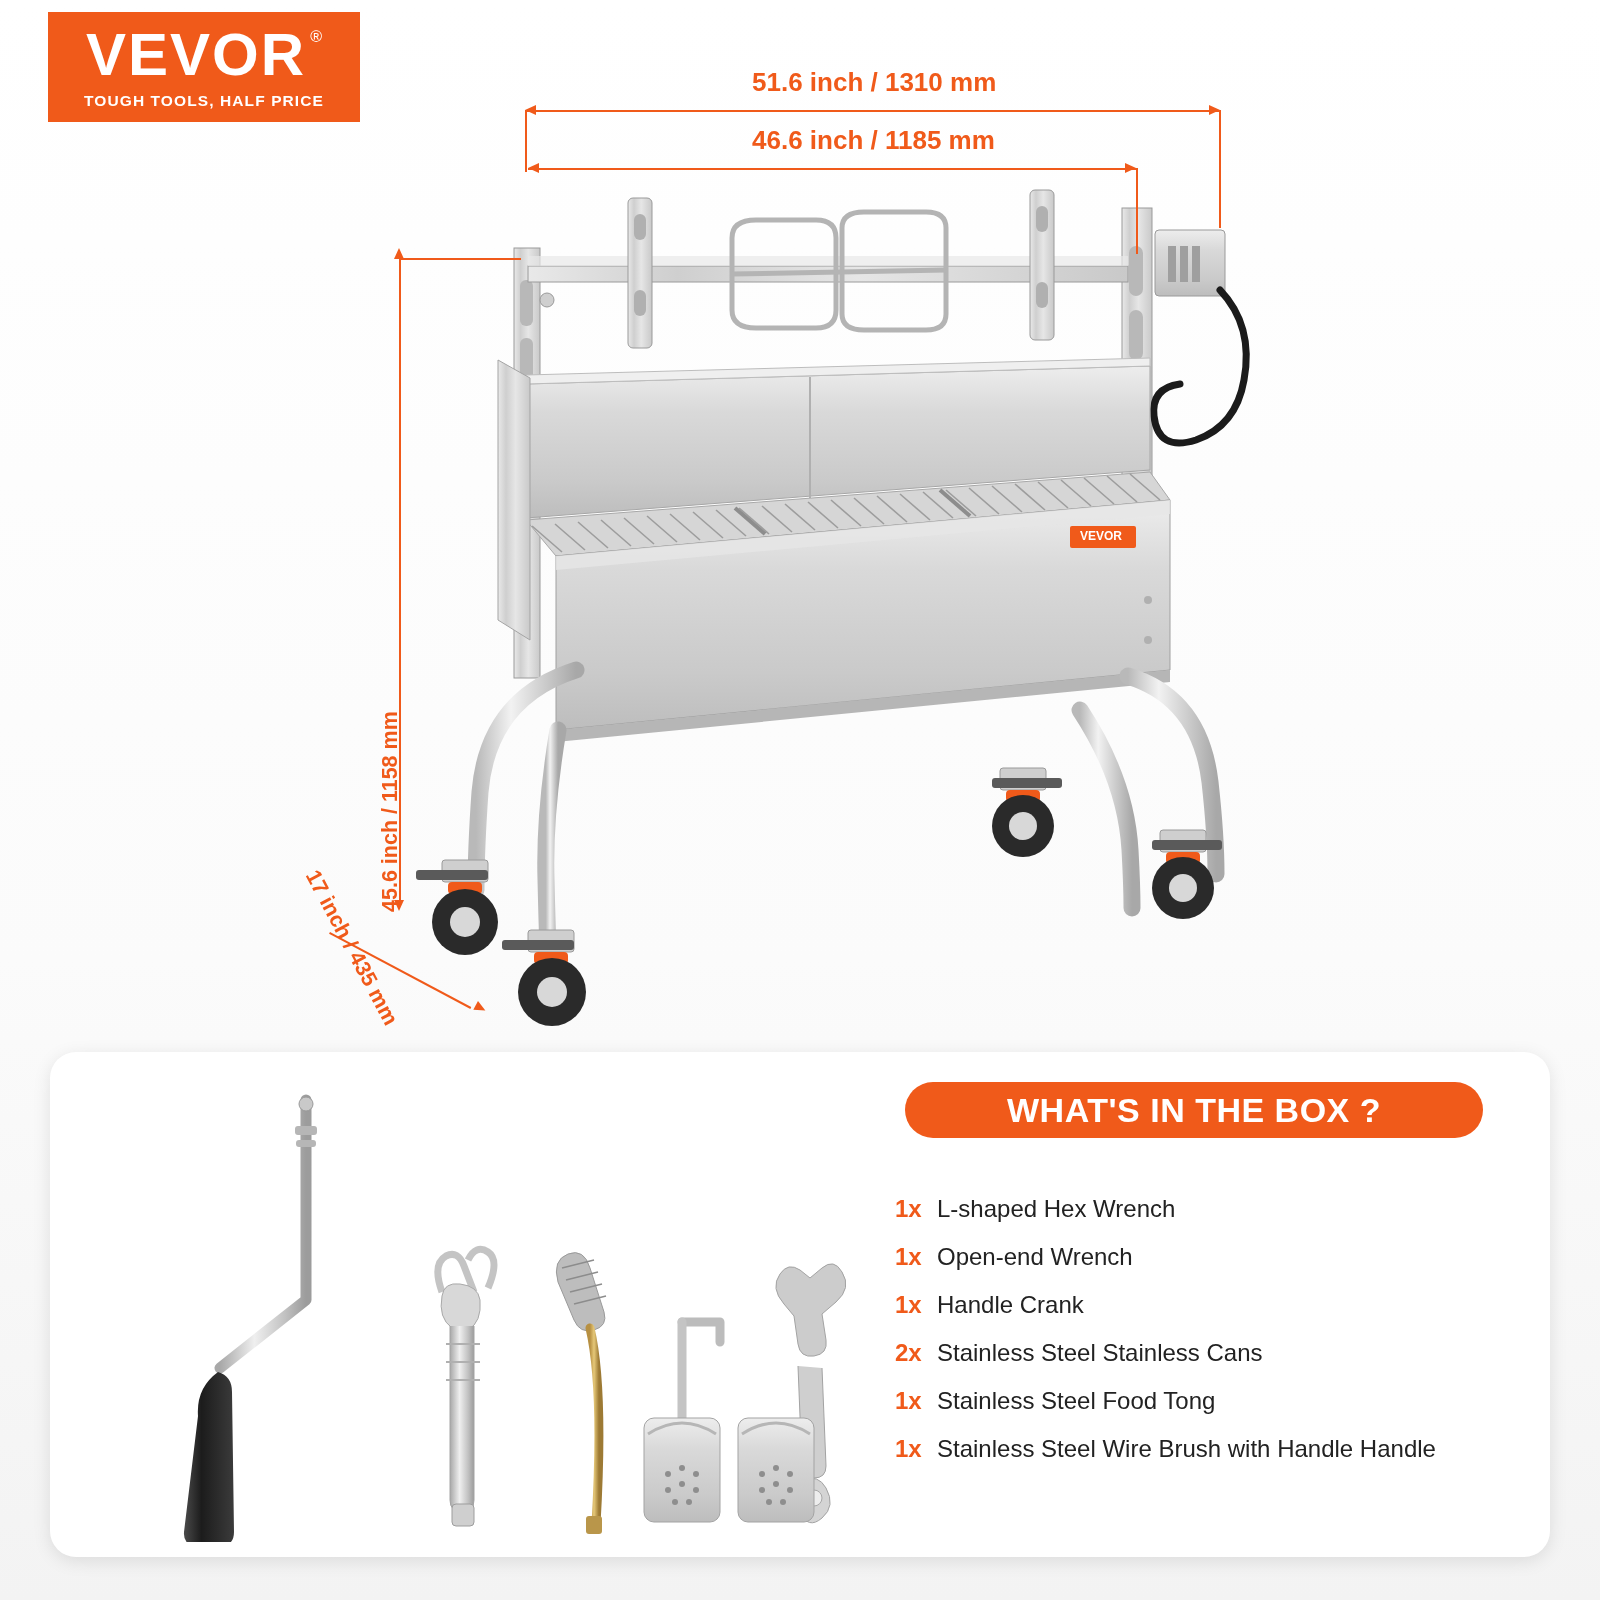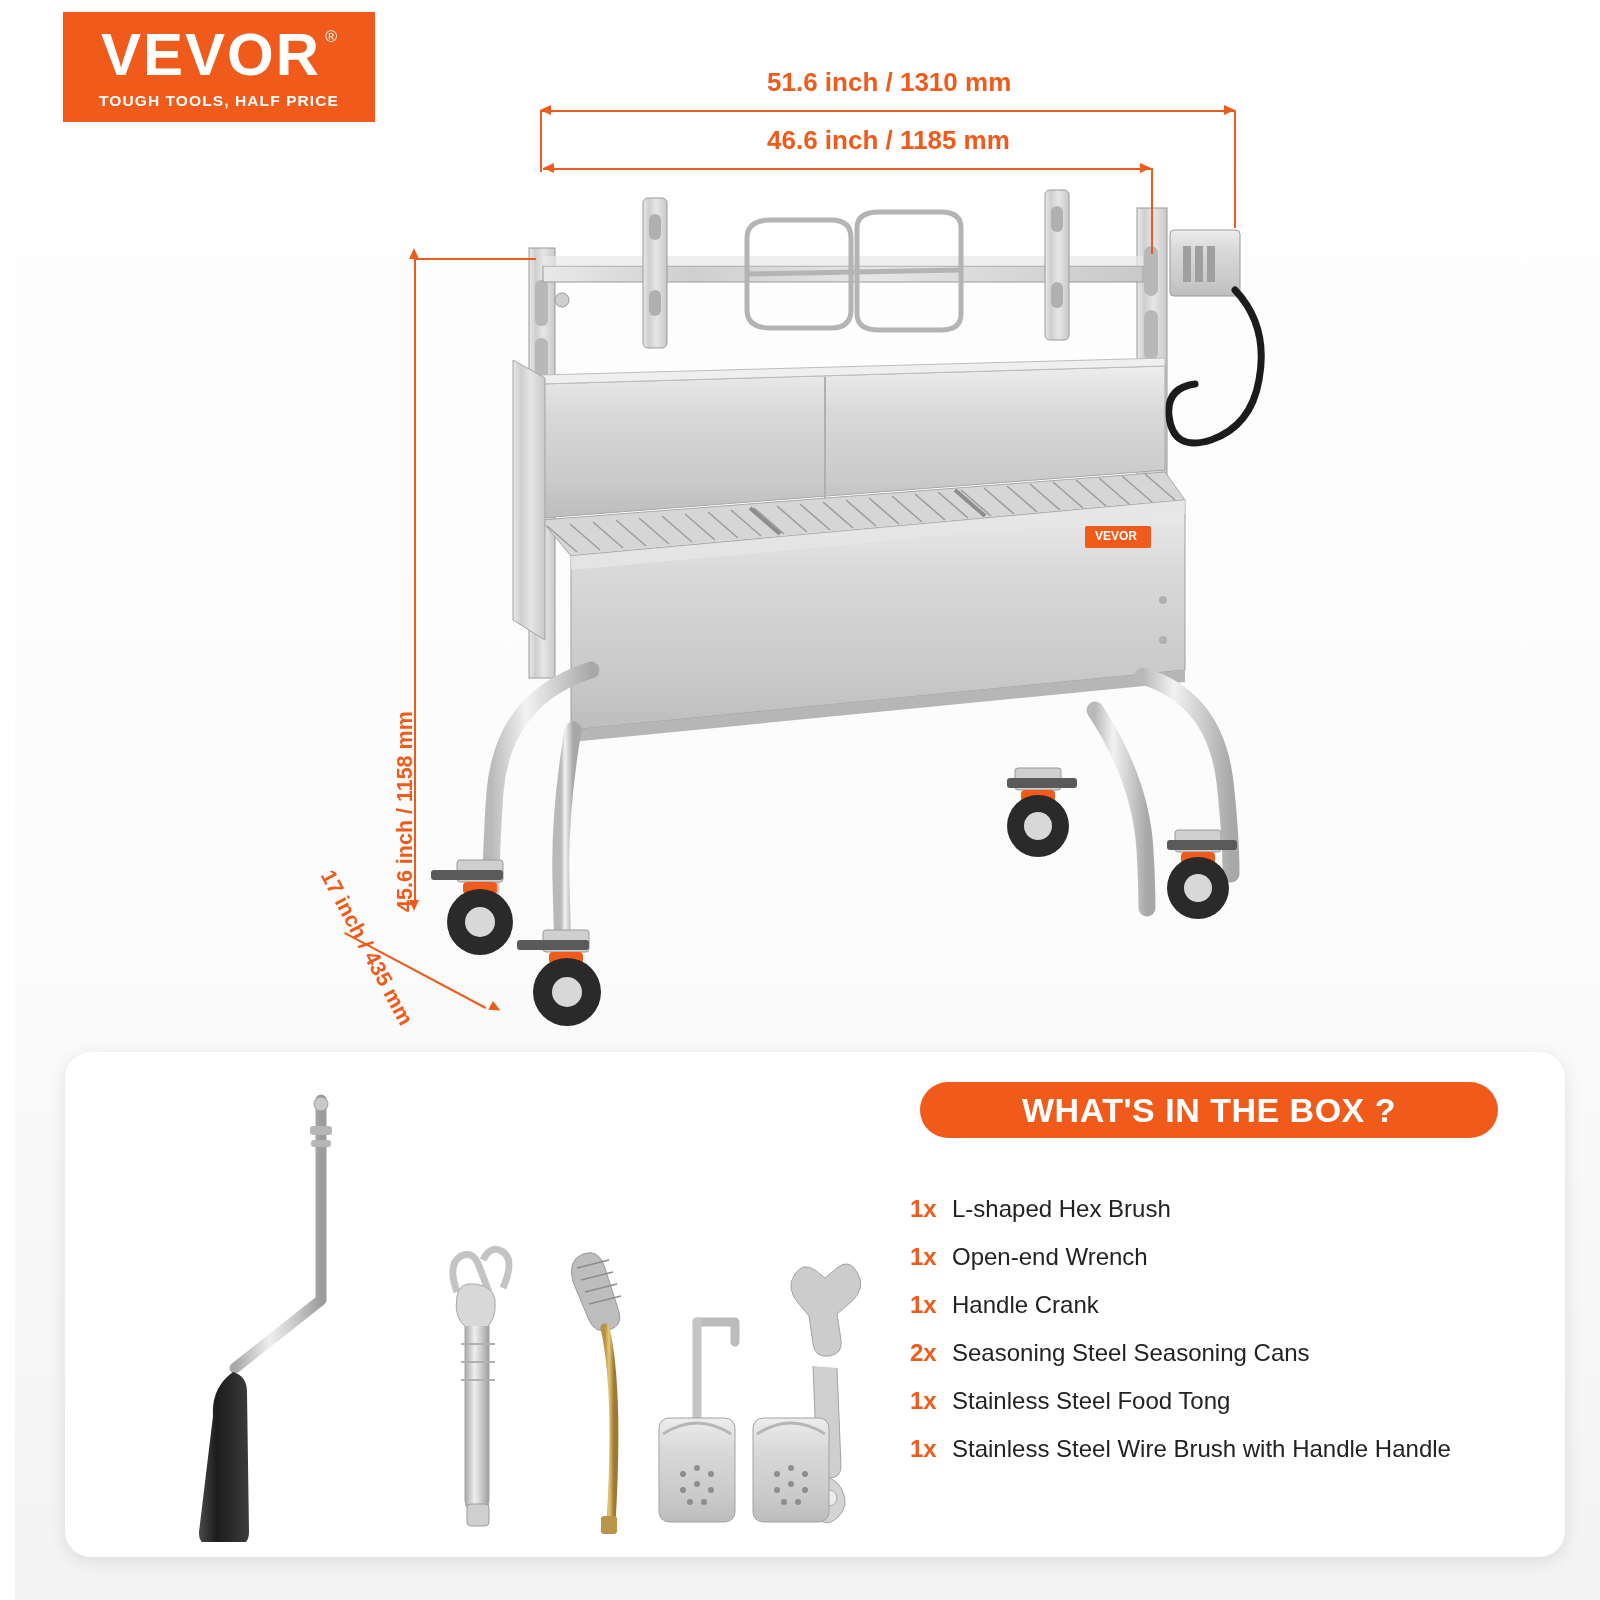--- a/index.html
+++ b/index.html
@@ -3,21 +3,21 @@
 <meta charset="utf-8">
 <style>
   html,body{margin:0;padding:0;}
   body{
     width:1600px;height:1600px;
     background:#ffffff;
     font-family:"Liberation Sans", sans-serif;
     position:relative;
     overflow:hidden;
   }
-  .stage{position:absolute;inset:0;background:linear-gradient(180deg,#ffffff 0%,#fbfbfb 60%,#f3f3f3 100%);margin-left:15px;}
+  .stage{position:absolute;inset:0;background:linear-gradient(180deg,#ffffff 0%,#fbfbfb 60%,#f3f3f3 100%);}
 
   
   .logo{
     position:absolute;left:48px;top:12px;width:312px;height:110px;
     background:#f05a1a;display:flex;flex-direction:column;align-items:center;justify-content:center;
   }
   .logo-word{
     color:#fff;font-size:60px;font-weight:bold;letter-spacing:2px;line-height:1;
     position:relative;padding-right:16px;
   }
@@ -375,33 +375,33 @@
           <circle cx="679" cy="420" r="3"></circle>
             <circle cx="693" cy="420" r="3"></circle>
         </g>
       </g>
     </svg>
   </div>
 
   <div class="box-list">
     <div class="box-item">
       <span class="qty">1x</span>
-      <span class="item-label">L-shaped Hex Brush</span>
+      <span class="item-label">L-shaped Hex Wrench</span>
     </div>
     <div class="box-item">
       <span class="qty">1x</span>
       <span class="item-label">Open-end Wrench</span>
     </div>
     <div class="box-item">
       <span class="qty">1x</span>
       <span class="item-label">Handle Crank</span>
     </div>
     <div class="box-item">
       <span class="qty">2x</span>
-      <span class="item-label">Seasoning Steel Seasoning Cans</span>
+      <span class="item-label">Stainless Steel Stainless Cans</span>
     </div>
     <div class="box-item">
       <span class="qty">1x</span>
       <span class="item-label">Stainless Steel Food Tong</span>
     </div>
     <div class="box-item">
       <span class="qty">1x</span>
       <span class="item-label">Stainless Steel Wire Brush with Handle Handle</span>
     </div>
   </div>

